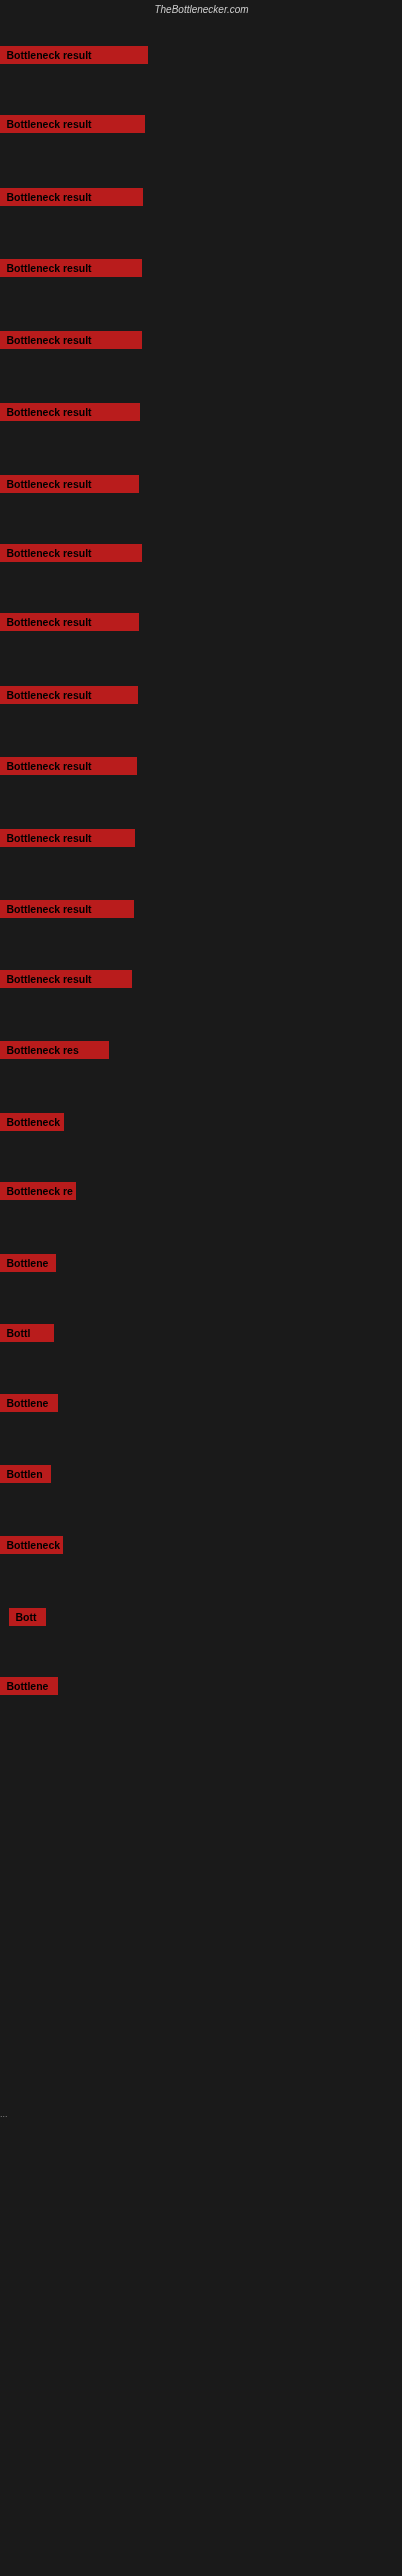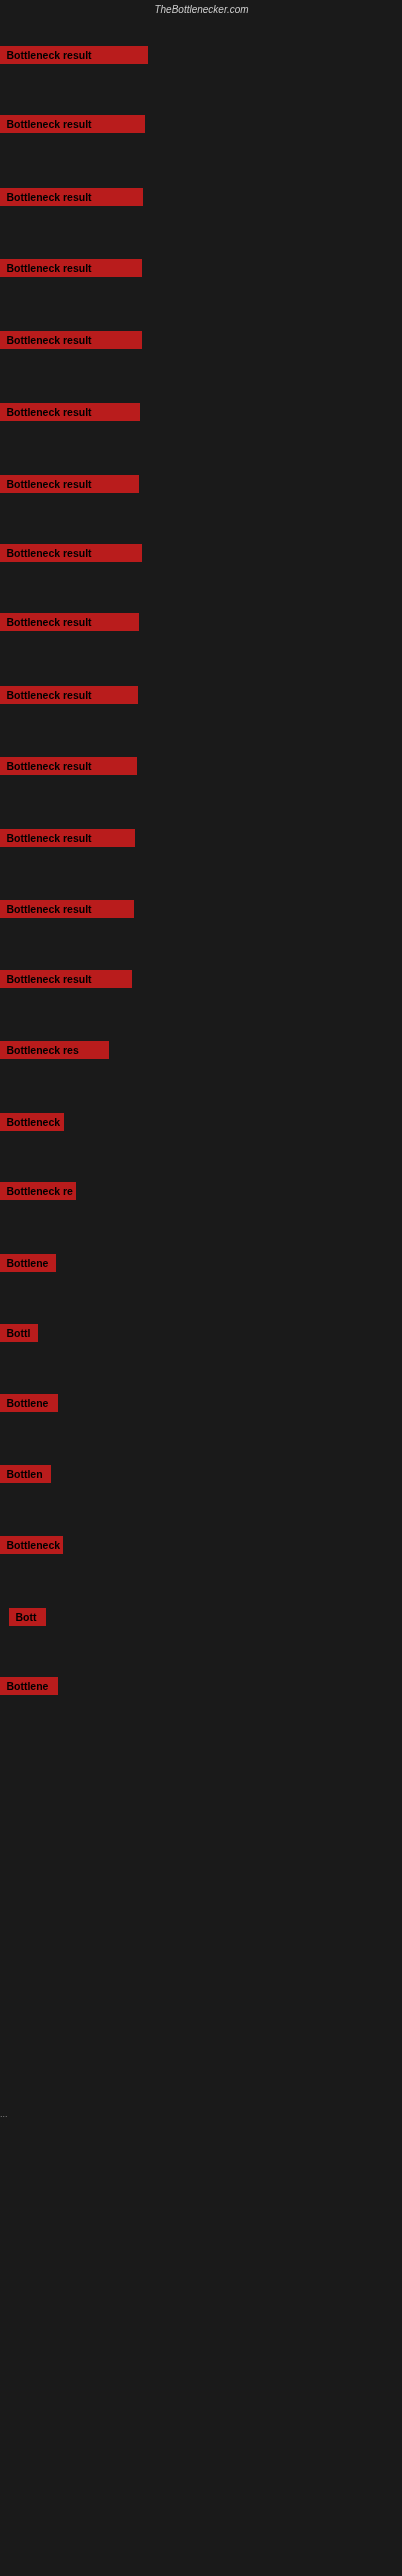--- a/index.html
+++ b/index.html
@@ -62,21 +62,21 @@
     <div class="bottleneck-item" style="top: 613px; width: 139px;">Bottleneck result</div>
     <div class="bottleneck-item" style="top: 686px; width: 138px;">Bottleneck result</div>
     <div class="bottleneck-item" style="top: 757px; width: 137px;">Bottleneck result</div>
     <div class="bottleneck-item" style="top: 829px; width: 135px;">Bottleneck result</div>
     <div class="bottleneck-item" style="top: 900px; width: 134px;">Bottleneck result</div>
     <div class="bottleneck-item" style="top: 970px; width: 132px;">Bottleneck result</div>
     <div class="bottleneck-item" style="top: 1041px; width: 109px;">Bottleneck res</div>
     <div class="bottleneck-item" style="top: 1113px; width: 64px;">Bottleneck</div>
     <div class="bottleneck-item" style="top: 1182px; width: 76px;">Bottleneck re</div>
     <div class="bottleneck-item" style="top: 1254px; width: 56px;">Bottlene</div>
-    <div class="bottleneck-item" style="top: 1324px; width: 38px;">Bottl</div>
+    <div class="bottleneck-item" style="top: 1324px; width: 54px;">Bottl</div>
     <div class="bottleneck-item" style="top: 1394px; width: 58px;">Bottlene</div>
     <div class="bottleneck-item" style="top: 1465px; width: 51px;">Bottlen</div>
     <div class="bottleneck-item" style="top: 1536px; width: 63px;">Bottleneck</div>
     <div class="bottleneck-item" style="top: 1608px; width: 37px; margin-left: 9px;">Bott</div>
     <div class="bottleneck-item" style="top: 1677px; width: 58px;">Bottlene</div>
     <div class="ellipsis-marker" style="top: 2109px;">...</div>
   </div>
 
 
 </body></html>

